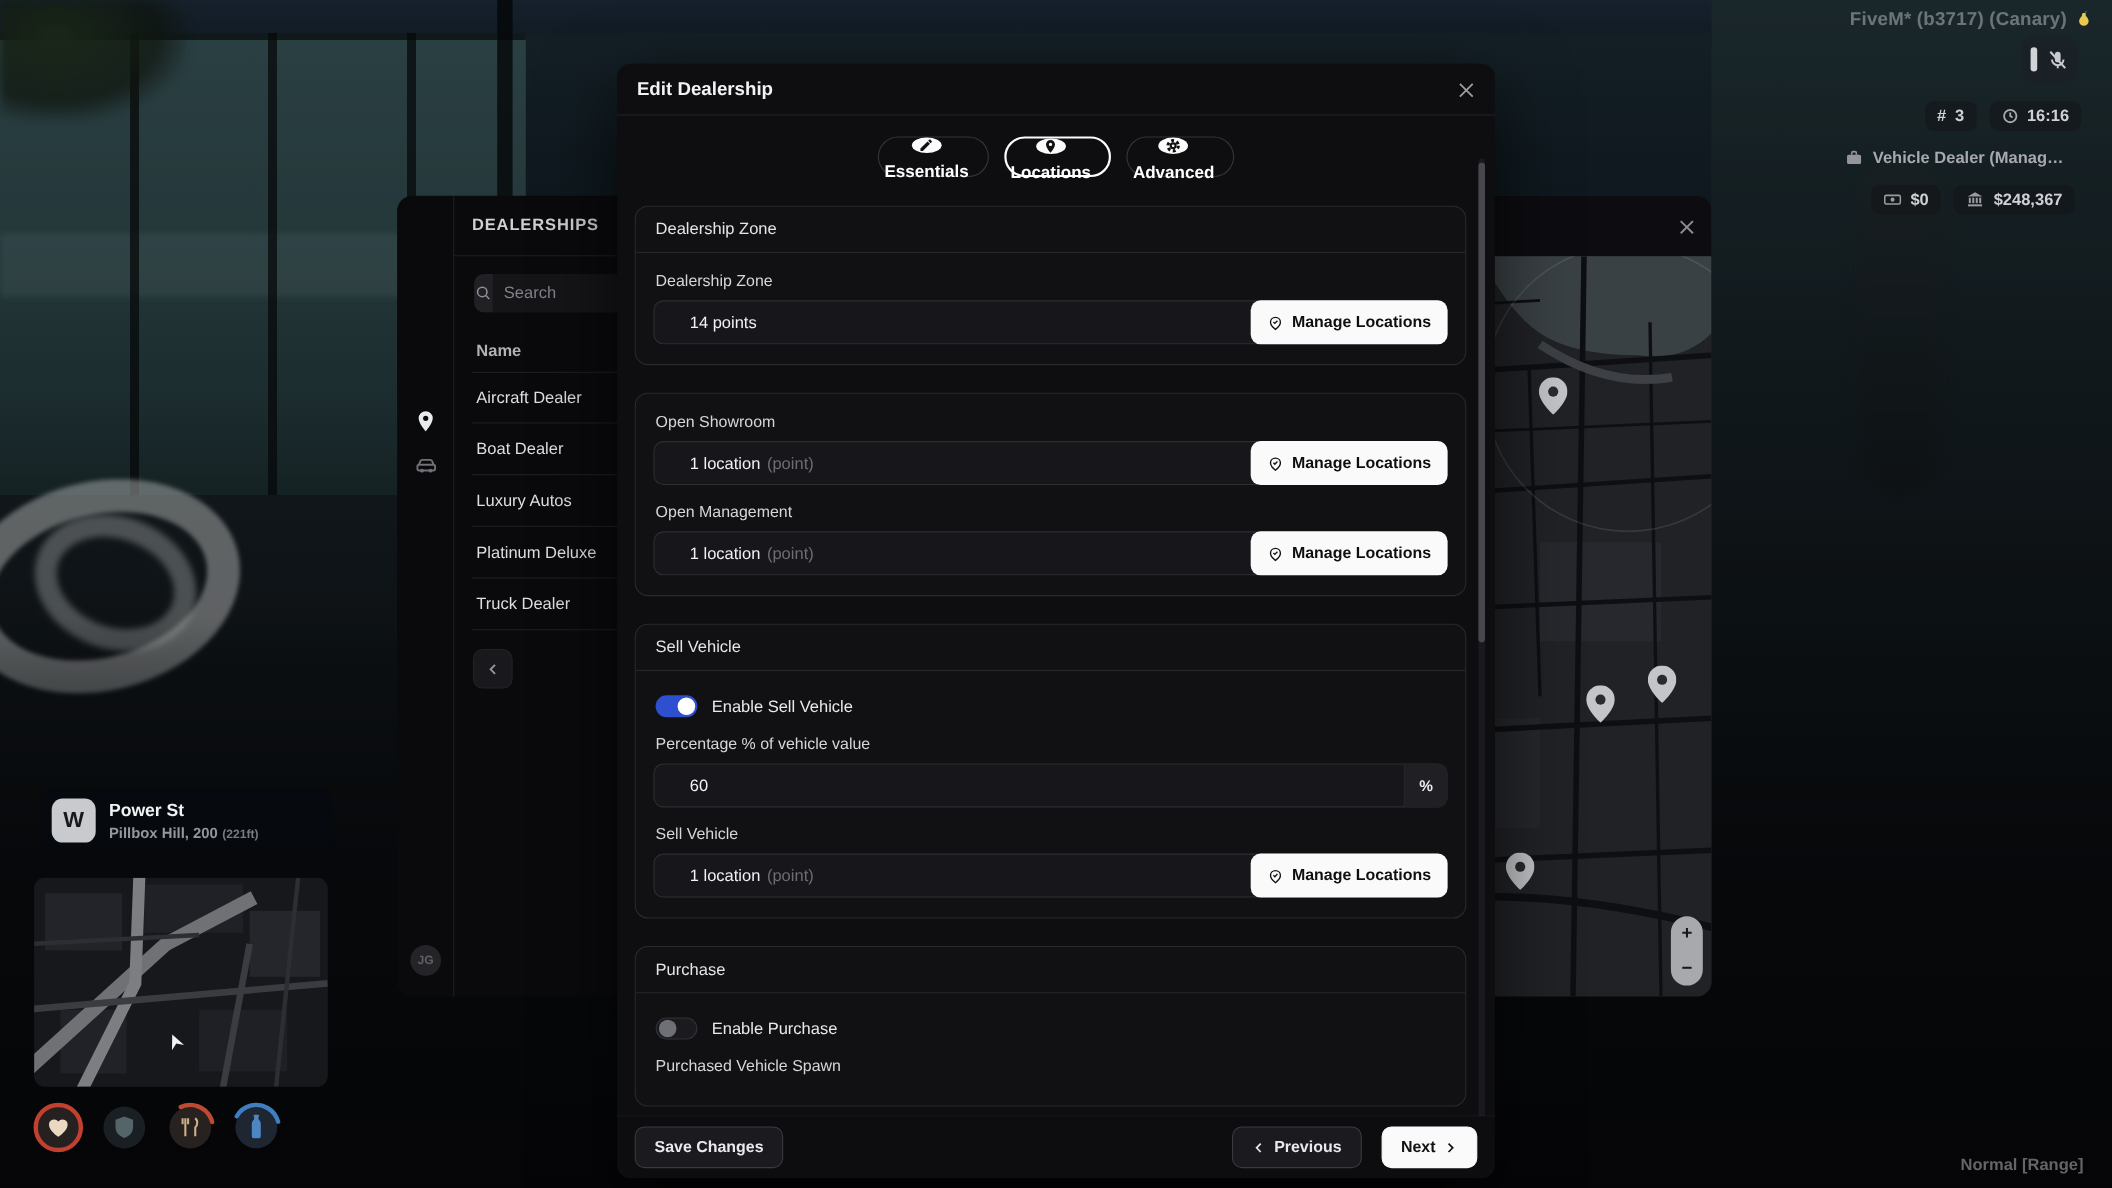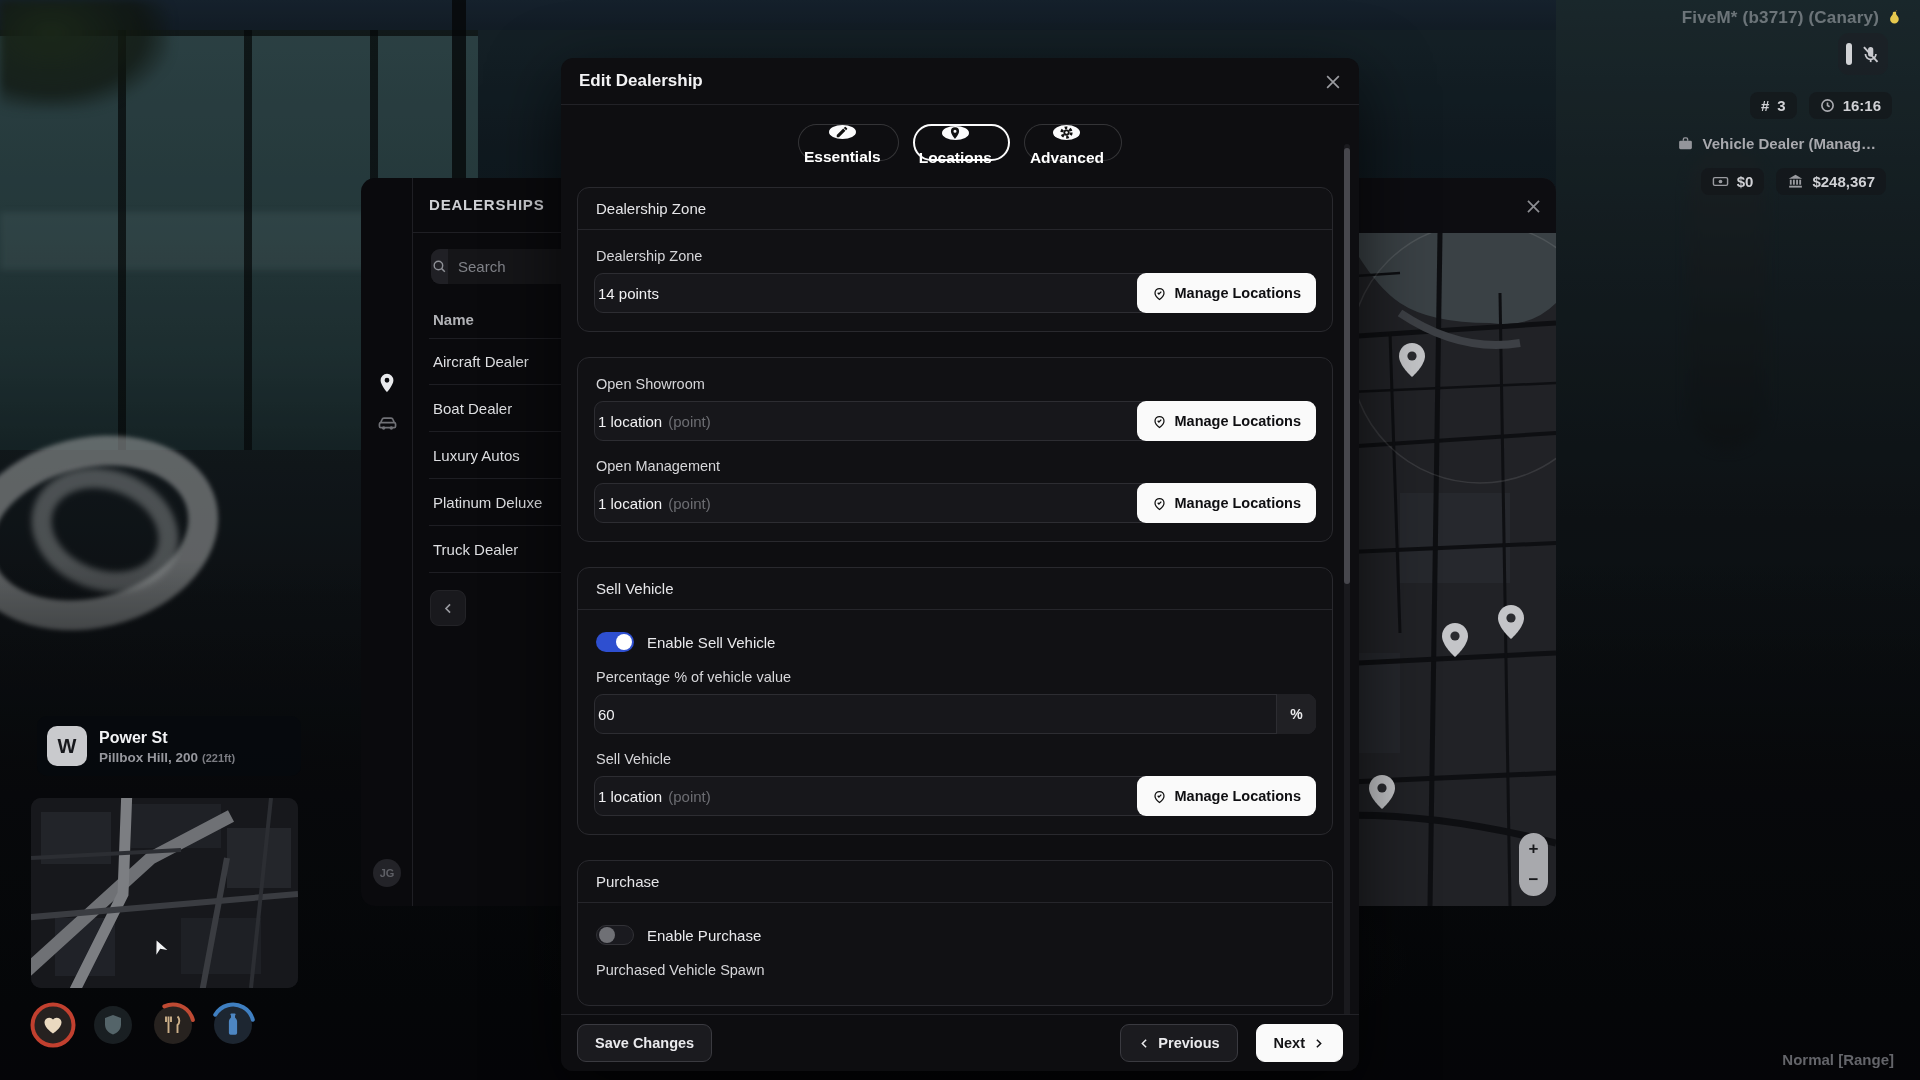--- a/index.html
+++ b/index.html
@@ -120,21 +120,21 @@
   .tab-circ { width:27px; height:27px; border-radius:50%; background:#fbfbfc;
     display:flex; align-items:center; justify-content:center; }
   .sections { margin:26px 26px 0 16px; display:flex; flex-direction:column; gap:25px; }
   .section { border:1px solid #29292e; border-radius:12px; background:#111114; overflow:hidden; }
   .sec-head { height:42px; display:flex; align-items:center; padding:0 18px;
     border-bottom:1px solid #26262b; color:#e5e5e8; font-size:15px; font-weight:500; }
   .sec-body { padding:14px 16px 18px; }
   .fld-label { color:#d6d6d9; font-size:14.5px; margin:4px 2px 9px; }
   .fld-label.mt { margin-top:17px; }
   .inp-row { position:relative; height:40px; background:#17171b; border:1px solid #2d2d32; border-radius:9px;
-    display:flex; align-items:center; padding:0 3px; }
+    display:flex; align-items:center; padding:0 32px; }
   .inp-val { color:#f1f1f3; font-size:15px; font-weight:500; }
   .inp-suffix { color:#6c6d72; font-size:15px; margin-left:6px; }
   .manage-btn { position:absolute; right:-1px; top:-1px; bottom:-1px; border-radius:9px; border:0;
     background:#fafafa; color:#0f0f12; font-weight:700; font-size:14.5px;
     display:flex; align-items:center; gap:8px; padding:0 15px; cursor:pointer; font-family:"Liberation Sans",sans-serif; }
   .unit-box { position:absolute; right:-1px; top:-1px; bottom:-1px; width:40px; border-radius:0 9px 9px 0;
     background:#202024; border-left:1px solid #2d2d32; color:#eaeaec; font-size:14px; font-weight:600;
     display:flex; align-items:center; justify-content:center; }
   .toggle-row { display:flex; align-items:center; gap:13px; margin:8px 2px 6px; }
   .toggle { width:38px; height:20px; border-radius:999px; position:relative; cursor:pointer; }

